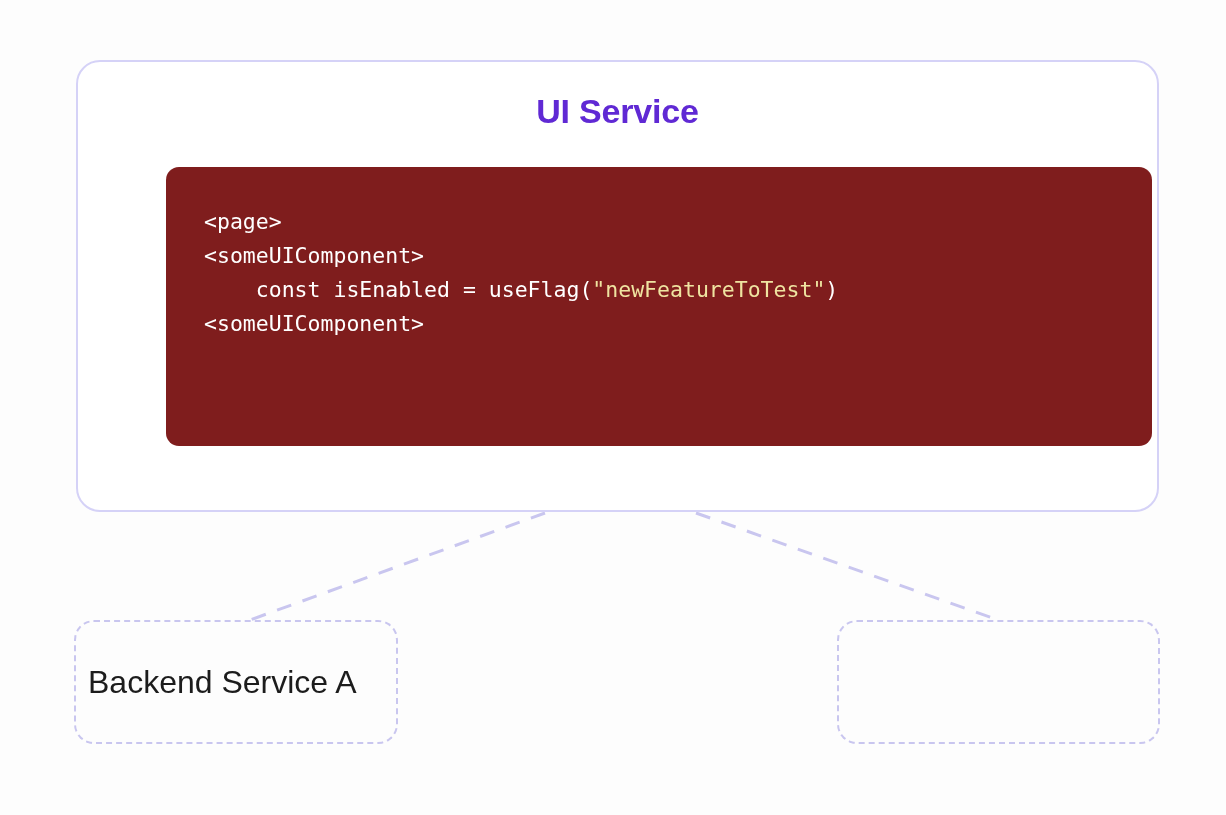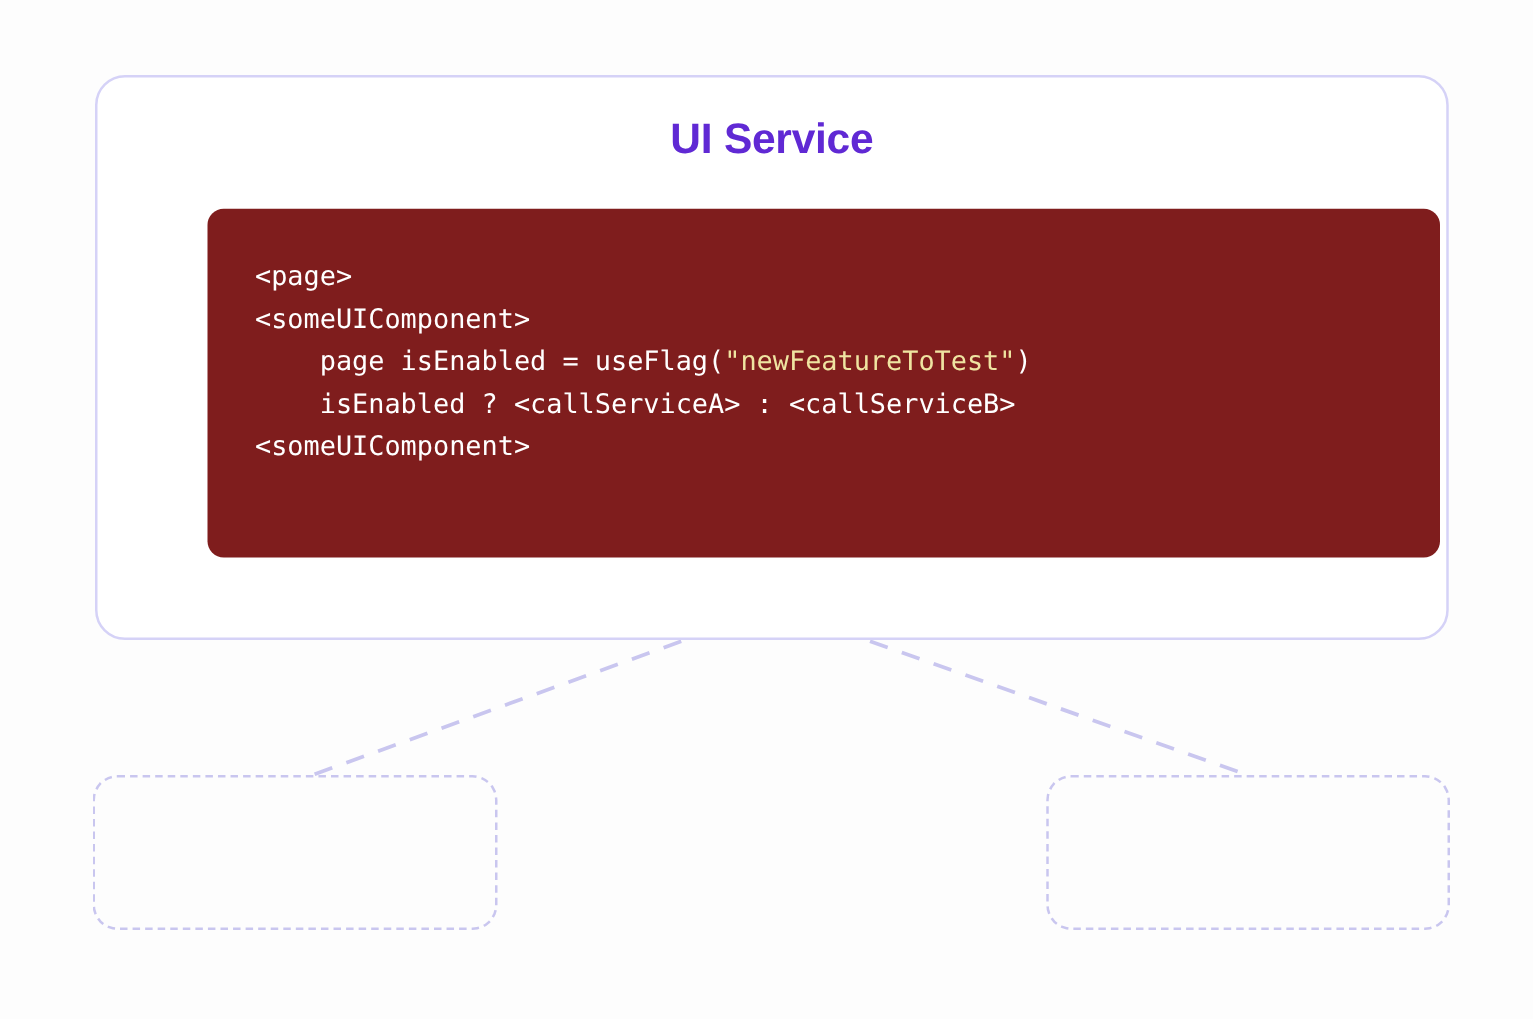--- a/index.html
+++ b/index.html
@@ -137,23 +137,23 @@
     <line x1="545" y1="513" x2="250" y2="620" stroke="#c9c6ef" stroke-width="3" stroke-dasharray="15 12" stroke-linecap="butt"></line>
     <line x1="696" y1="513" x2="998" y2="620" stroke="#c9c6ef" stroke-width="3" stroke-dasharray="15 12" stroke-linecap="butt"></line>
   </svg>
 
   <div id="ui-service-box">
     <div id="ui-service-title">UI Service</div>
 
     <div id="code-block">
       <div class="code-line">&lt;page&gt;</div>
       <div class="code-line">&lt;someUIComponent&gt;</div>
-      <div class="code-line"><span>    page isEnabled = useFlag(</span><span class="code-string">"newFeatureToTest"</span><span>)</span></div>
-      <div class="code-line">    isEnabled ? &lt;callServiceA&gt; : &lt;callServiceB&gt;</div>
+      <div class="code-line"><span>    const isEnabled = useFlag(</span><span class="code-string">"newFeatureToTest"</span><span>)</span></div>
       <div class="code-line">&lt;someUIComponent&gt;</div>
     </div>
   </div>
 
   <div class="backend-box" id="backend-a-box"></div>
+  <div class="backend-label" id="backend-a-label">Backend Service A</div>
 
   <div class="backend-box" id="backend-b-box"></div>
 
 </div>
 
 </body></html>

